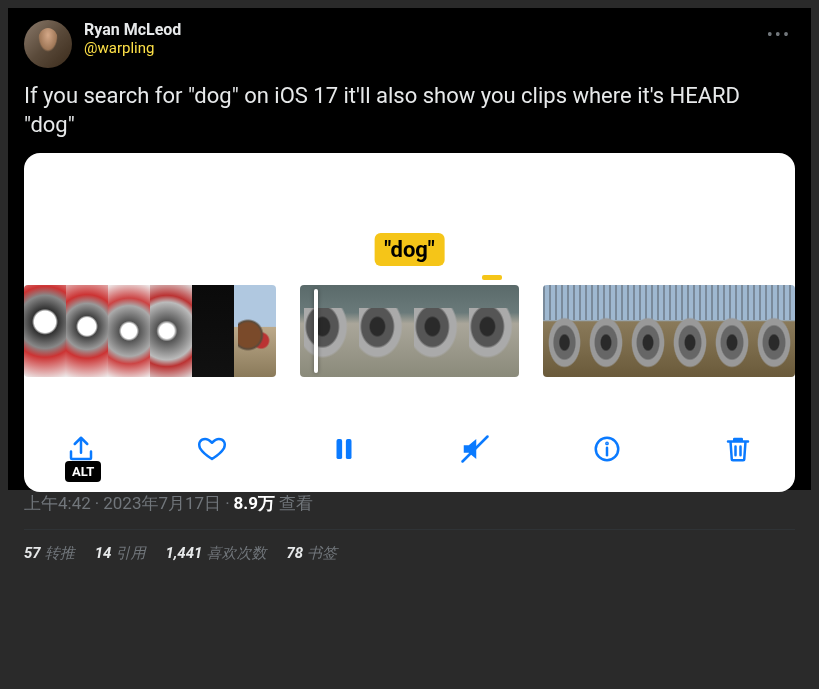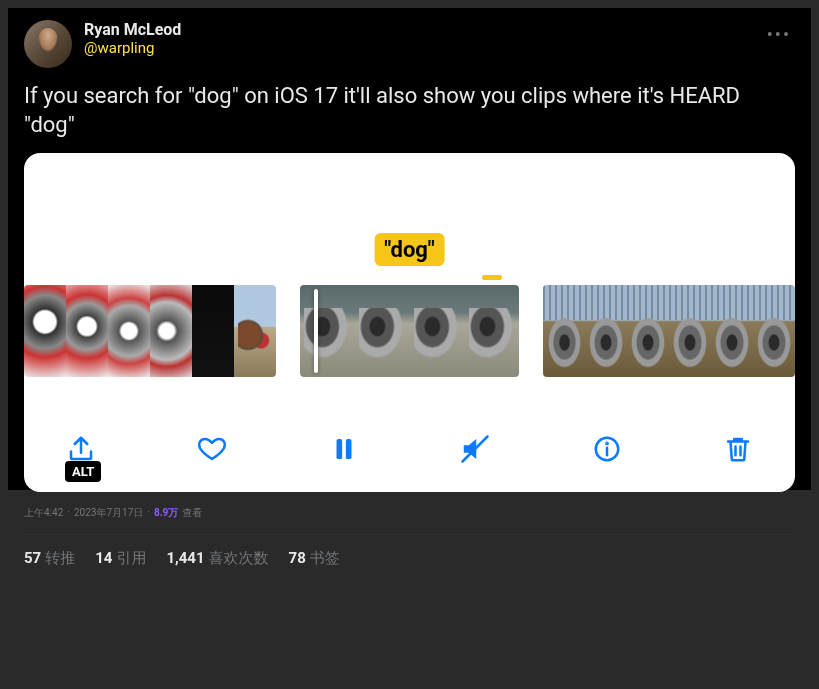--- a/index.html
+++ b/index.html
@@ -165,43 +165,43 @@
     background: #000;
     color: #fff;
     font-weight: 700;
     font-size: 13px;
     padding: 3px 7px;
     border-radius: 4px;
     margin-left: 31px;
   }
 
   .meta-line {
-    margin-top: 14px;
     color: #71767b;
-    font-size: 10px;
+    font-size: 17px;
     display: flex;
     flex-wrap: wrap;
     gap: 4px;
     align-items: baseline;
   }
   .meta-line .sep::before { content: " · "; color: #71767b; }
-  .meta-line .bold { color: #8b5cf6; font-weight: 700; }
+  .meta-line .bold { color: #ffffff; font-weight: 700; }
 
   .divider {
     height: 1px;
     background: #2f3336;
     margin-top: 14px;
   }
 
   .stats {
     margin-top: 14px;
     display: flex;
     gap: 20px;
     color: #71767b;
     font-size: 15px;
+    font-style: italic;
   }
   .stats .num { color: #e7e9ea; font-weight: 700; margin-right: 4px; }
   .stats .stat { cursor: pointer; }
 </style>
 </head>
 <body>
 
 <div class="tweet">
 
   <div class="header">

